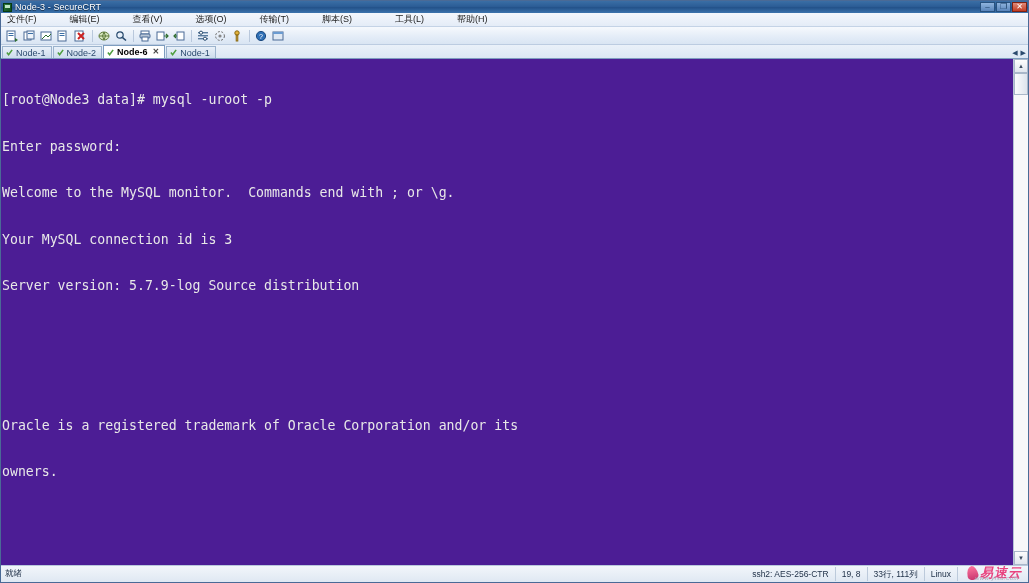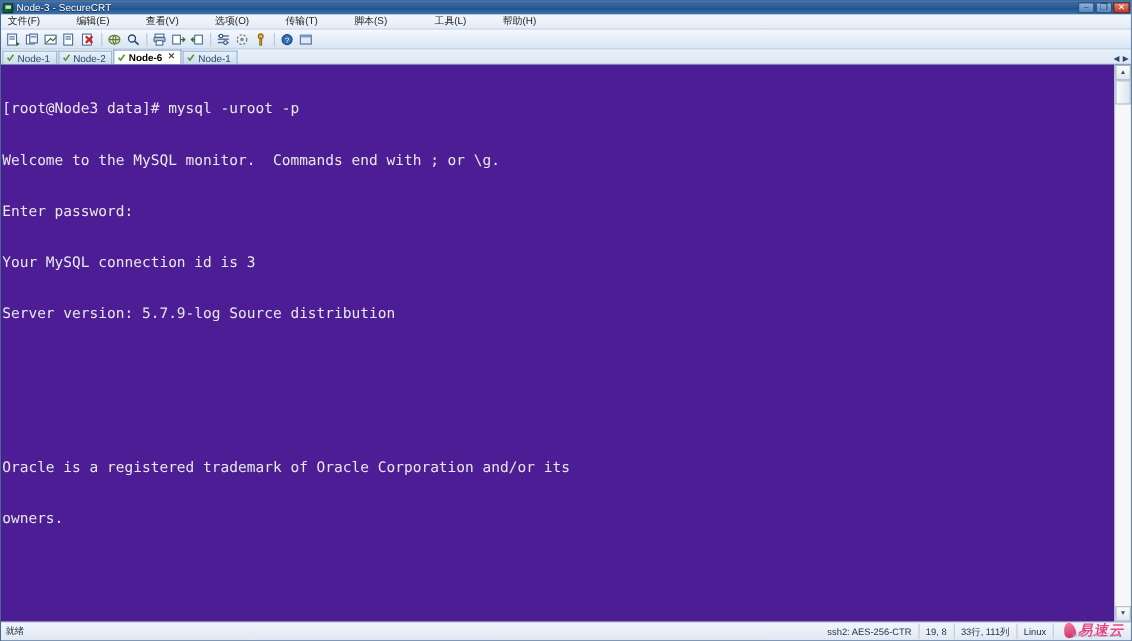--- a/index.html
+++ b/index.html
@@ -492,22 +492,22 @@
     <div class="tabbar-right">
       <span>◀</span>
       <span>▶</span>
     </div>
   </div>
 
   <div class="terminal-wrap">
 
     <div class="terminal">
       <div class="term-line">[root@Node3 data]# mysql -uroot -p</div>
+      <div class="term-line">Enter password:</div>
       <div class="term-line">Welcome to the MySQL monitor.  Commands end with ; or \g.</div>
-      <div class="term-line">Enter password:</div>
       <div class="term-line">Your MySQL connection id is 3</div>
       <div class="term-line">Server version: 5.7.9-log Source distribution</div>
       <div class="term-line">&nbsp;</div>
       <div class="term-line">&nbsp;</div>
       <div class="term-line">Oracle is a registered trademark of Oracle Corporation and/or its</div>
       <div class="term-line">owners.</div>
       
       
       
       

